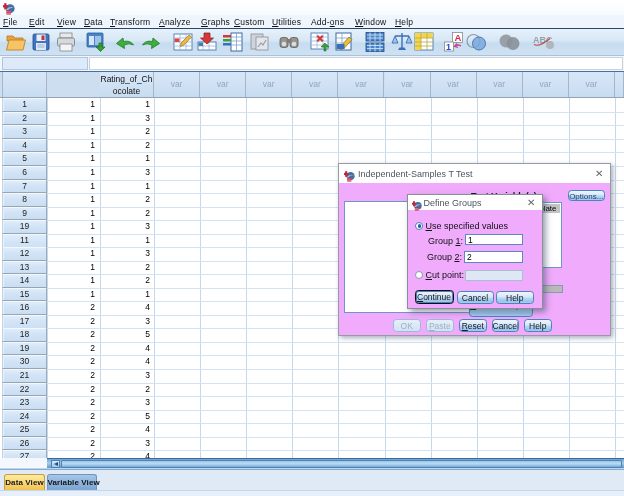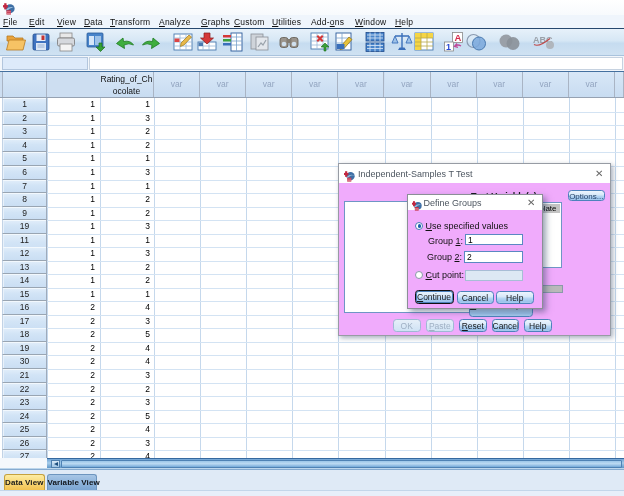--- a/index.html
+++ b/index.html
@@ -44,21 +44,21 @@
 #hsbar { position:absolute; left:47px; top:0; width:577px; height:10px;
   border-top:1px solid #36699f; background:linear-gradient(#6fa3d4 0%,#a7cdeb 45%,#5e96c8 100%); }
 #hsbtn { position:absolute; left:4px; top:1px; width:8.5px; height:8px;
   background:linear-gradient(#d7e8f6,#9fc4e4); border:1px solid #4f7fae; }
 #hsbtn:after { content:""; position:absolute; left:2px; top:1.5px; border-right:4px solid #1d4e7e; border-top:2.5px solid transparent; border-bottom:2.5px solid transparent; }
 #hsthumb { position:absolute; left:13.5px; top:1px; width:561px; height:8px;
   background:linear-gradient(#9cc6e8 0%,#bcdaf2 45%,#74a9d8 100%); border:1px solid #4f82b4; border-radius:1px; }
 #underbar { position:absolute; left:0; top:467.5px; width:624px; height:2.5px; background:#bcd6ec; border-bottom:1px solid #86abd0; }
 
 #tabbar { position:absolute; left:0; top:470px; width:624px; height:20px; background:#dfeaf6; }
-.tab { position:absolute; bottom:0; font-size:8px; border-radius:3px 3px 0 0; white-space:nowrap; font-weight:bold; letter-spacing:0.1px;margin-top:46px; }
+.tab { position:absolute; bottom:0; font-size:8px; text-align:center; border-radius:3px 3px 0 0; white-space:nowrap; font-weight:bold; letter-spacing:0.1px;margin-top:46px; }
 #tab1 { left:4px; width:41px; height:16.5px; line-height:16px; font-weight:bold;
   background:linear-gradient(#fdeca2 0%,#f9d878 50%,#f2c252 100%); border:1px solid #c5a13e; border-bottom:none; color:#1a1a1a; }
 #tab2 { left:46.5px; width:50px; height:16px; line-height:16px;
   background:linear-gradient(#a7c6e6 0%,#8db3da 55%,#7ba5d2 100%); border:1px solid #6d95be; border-bottom:none; color:#10141a; }
 #botstrip { position:absolute; left:0; top:490px; width:624px; height:6px; background:#e7effa; border-top:1px solid #c3d6ea; }
 
 .dlg { position:absolute; background:#f0abfc; border:1px solid #979ca4; box-shadow:2px 2px 5px rgba(60,80,110,0.45); }
 .dlgtitle { position:absolute; left:0; top:0; right:0; height:19px; background:#fff; }
 .dlgtitle .t { position:absolute; top:5px; font-size:9px; color:#4d5660; }
 .dlgx { position:absolute; font-size:10px; color:#666; font-weight:400; }

